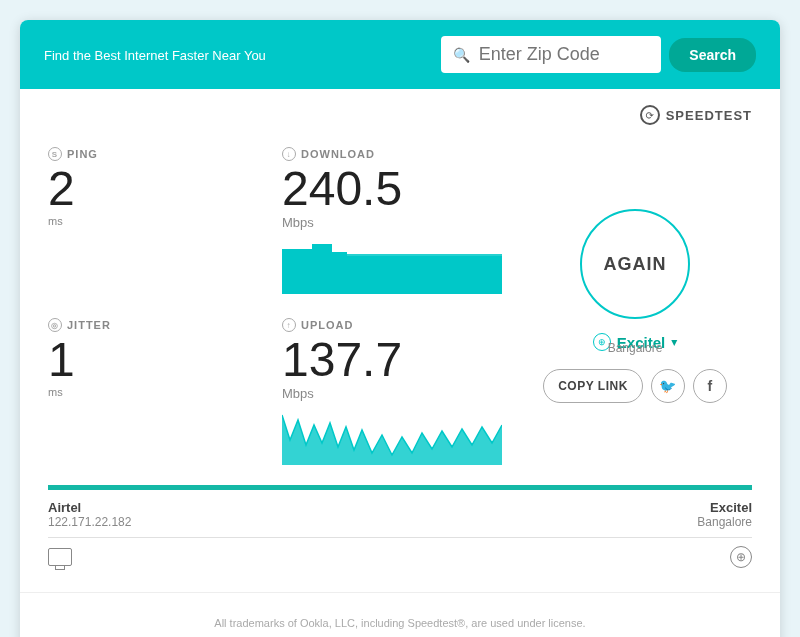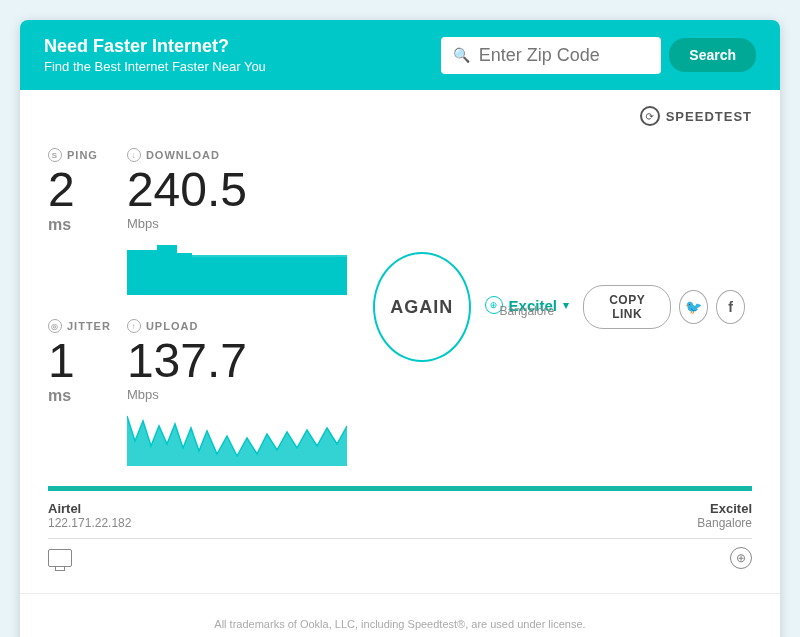--- a/index.html
+++ b/index.html
@@ -134,23 +134,23 @@
       color: #aaa;
     }
     .stat-value {
       font-size: 48px;
       font-weight: 300;
       color: #222;
       line-height: 1;
       margin-bottom: 2px;
     }
     .stat-unit {
-      font-size: 16px;
-      color: #888;
-      font-weight: 700;
+      font-size: 11px;
+      color: #888;
+      font-weight: 400;
     }
     
     .chart-block {
       padding: 12px 16px 12px 0;
       display: flex;
       flex-direction: column;
       justify-content: flex-end;
     }
     .chart-label {
       font-size: 11px;
@@ -176,21 +176,21 @@
     .bar-chart {
       width: 220px;
       height: 60px;
       margin-top: 4px;
     }
     
     .right-panel {
       grid-column: 3;
       grid-row: 1 / 3;
       display: flex;
-      flex-direction: row;
+      flex-direction: column;
       align-items: center;
       justify-content: center;
       padding: 10px;
       gap: 14px;
     }
     .again-btn {
       width: 110px;
       height: 110px;
       border-radius: 50%;
       border: 2px solid #00c8c8;
@@ -232,21 +232,20 @@
     }
     .provider-city {
       font-size: 12px;
       color: #888;
       text-align: center;
       margin-top: -10px;
     }
     .action-btns {
       display: flex;
       gap: 8px;
-      align-items: center;
     }
     .copy-link-btn {
       border: 1.5px solid #aaa;
       background: #fff;
       color: #444;
       font-size: 12px;
       font-weight: 600;
       padding: 7px 14px;
       border-radius: 20px;
       cursor: pointer;
@@ -344,21 +343,20 @@
       align-items: center;
     }
   </style>
 </head>
 <body>
 
 <div class="outer-wrapper">
 
   <div class="top-banner">
     <div class="banner-text">
-      <h2>Need Faster Internet?</h2>
       <p>Find the Best Internet Faster Near You</p>
     </div>
     <div class="banner-search">
       <div class="search-box">
         <span class="search-icon-svg">🔍</span>
         <input type="text" placeholder="Enter Zip Code" style="">
       </div>
       <button class="search-btn">Search</button>
     </div>
   </div>

